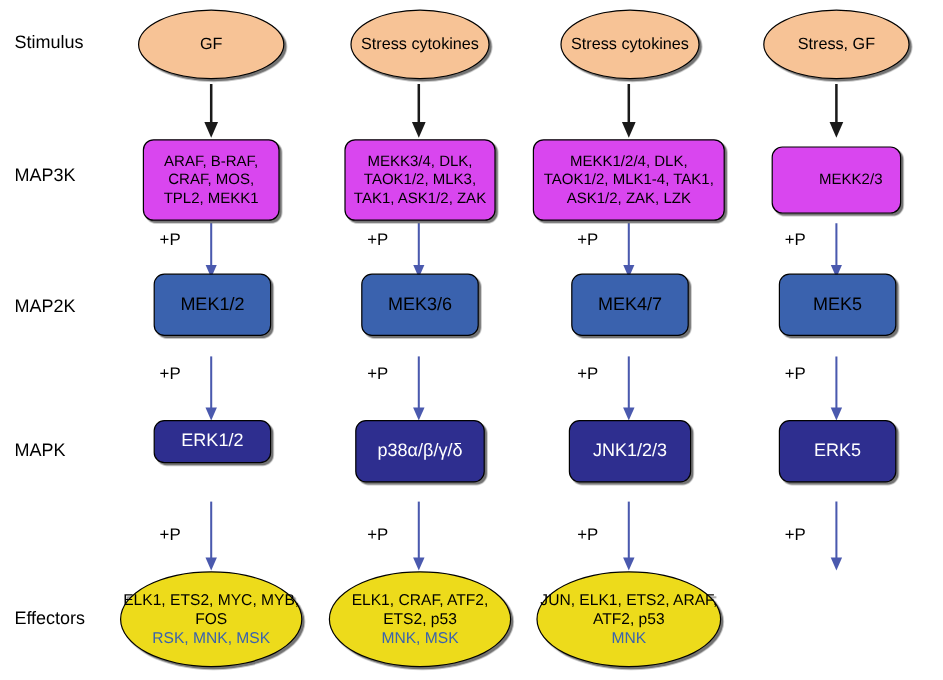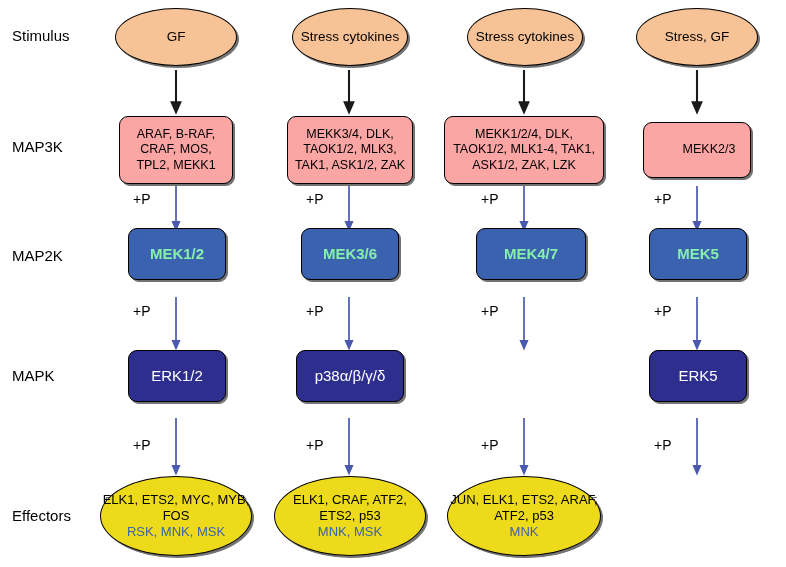--- a/index.html
+++ b/index.html
@@ -43,35 +43,34 @@
     border-radius: 50%;
     background: #f7c396;
     color: #000000;
     font-size: 13.5px;
     line-height: 1.22;
   }
 
   
   .map3k {
     border-radius: 9px;
-    background: #fca5a5;
+    background: #d946ef;
     color: #000000;
     font-size: 12.5px;
     line-height: 1.22;
     padding: 2px 4px;
   }
 
   
   .map2k {
     border-radius: 9px;
     background: #3a62ae;
-    color: #86efac;
+    color: #000000;
     font-size: 15px;
     line-height: 1.2;
-    font-weight: bold;
   }
 
   
   .mapk {
     border-radius: 9px;
     background: #2e2e8f;
     color: #ffffff;
     font-size: 15px;
     line-height: 1.2;
   }
@@ -163,25 +162,26 @@
   <div class="node stimulus" style="left:467px; top:8px; width:116px; height:58px;">Stress cytokines</div>
   <div class="node stimulus" style="left:636px; top:8px; width:122px; height:58px;">Stress, GF</div>
 
   <div class="node map3k" style="left:119px; top:116px; width:114px; height:68px;">ARAF, B-RAF, CRAF, MOS, TPL2, MEKK1</div>
   <div class="node map3k" style="left:287px; top:116px; width:126px; height:68px;">MEKK3/4, DLK, TAOK1/2, MLK3, TAK1, ASK1/2, ZAK</div>
   <div class="node map3k" style="left:444px; top:116px; width:160px; height:68px;">MEKK1/2/4, DLK, TAOK1/2, MLK1-4, TAK1, ASK1/2, ZAK, LZK</div>
   <div class="node map3k" style="left:643px; top:122px; width:108px; height:56px;padding-left:28px;">MEKK2/3</div>
 
   <div class="node map2k" style="left:128px; top:228px; width:98px; height:52px;">MEK1/2</div>
   <div class="node map2k" style="left:301px; top:228px; width:98px; height:52px;">MEK3/6</div>
-  <div class="node map2k" style="left:476px; top:228px; width:110px; height:52px;">MEK4/7</div>
+  <div class="node map2k" style="left:476px; top:228px; width:98px; height:52px;">MEK4/7</div>
   <div class="node map2k" style="left:649px; top:228px; width:98px; height:52px;">MEK5</div>
 
-  <div class="node mapk" style="left:128px; top:350px; width:98px; height:52px;">ERK1/2</div>
+  <div class="node mapk" style="left:128px; top:350px; width:98px; height:36px;">ERK1/2</div>
   <div class="node mapk" style="left:296px; top:350px; width:108px; height:52px;">p38α/β/γ/δ</div>
+  <div class="node mapk" style="left:474px; top:350px; width:102px; height:52px;">JNK1/2/3</div>
   <div class="node mapk" style="left:649px; top:350px; width:98px; height:52px;">ERK5</div>
 
   <div class="node effector" style="left:100px; top:476px; width:152px; height:80px;">
     <span>ELK1, ETS2, MYC, MYB, FOS</span>
     <span class="kin">RSK, MNK, MSK</span>
   </div>
 
   <div class="node effector" style="left:274px; top:476px; width:152px; height:80px;">
     <span>ELK1, CRAF, ATF2, ETS2, p53</span>
     <span class="kin">MNK, MSK</span>

